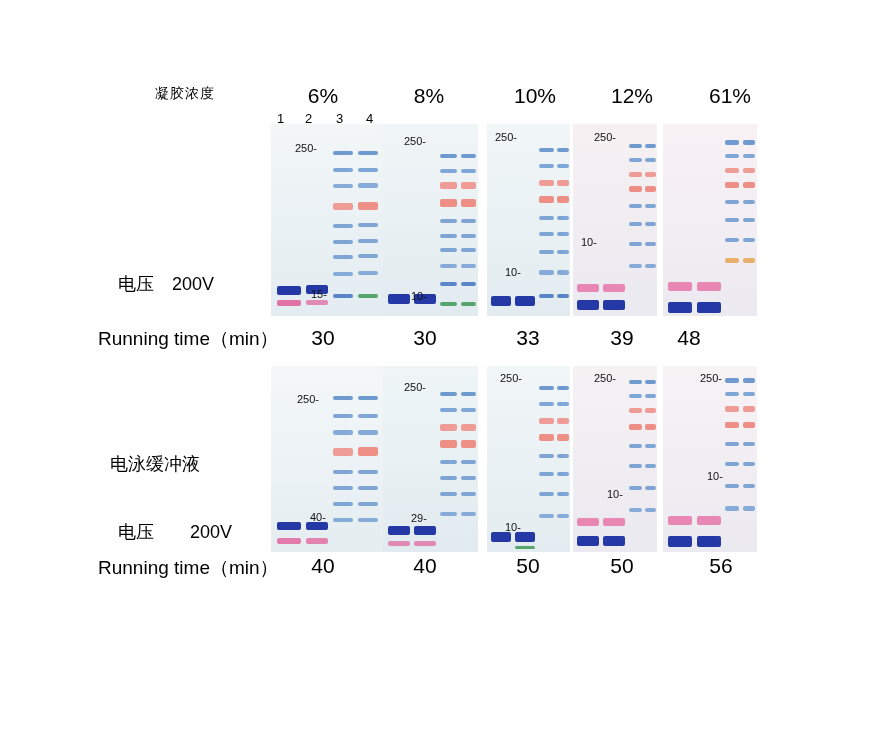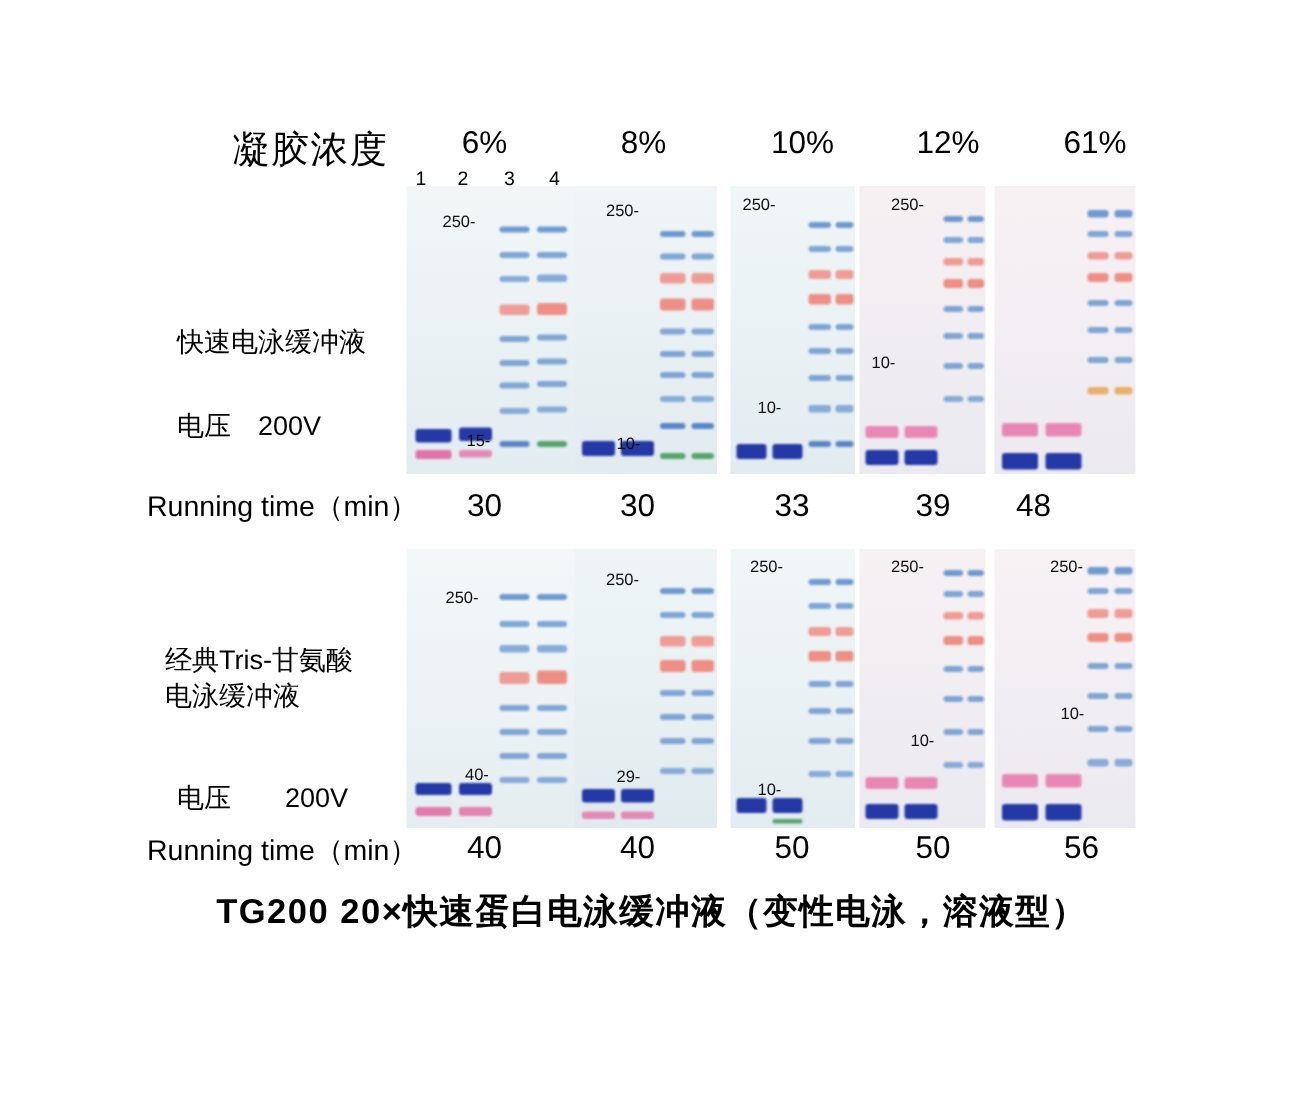--- a/index.html
+++ b/index.html
@@ -23,21 +23,21 @@
   }
 
   
   .lbl {
     position: absolute;
     white-space: nowrap;
     line-height: 1.15;
   }
 
   
-  .hdr-title { font-size: 25px; letter-spacing: 1px; }
+  .hdr-title { font-size: 14px; letter-spacing: 1px; font-family: Liberation Mono, monospace; }
   .pct { font-size: 21px; font-weight: 400; text-align: center; }
 
   .lane-nums { font-size: 13px; letter-spacing: 0px; }
 
   .side-text { font-size: 18px; line-height: 1.35; }
   .run-label { font-size: 19px; }
   .run-val { font-size: 21px; text-align: center; }
 
   .caption {
     position: absolute;
@@ -81,21 +81,20 @@
   <div class="lbl pct" style="left:394px; top:84px; width:70px;">8%</div>
   <div class="lbl pct" style="left:495px; top:84px; width:80px;">10%</div>
   <div class="lbl pct" style="left:592px; top:84px; width:80px;">12%</div>
   <div class="lbl pct" style="left:690px; top:84px; width:80px;">61%</div>
 
   <div class="lbl lane-nums" style="left:277px; top:112px;">1</div>
   <div class="lbl lane-nums" style="left:305px; top:112px;">2</div>
   <div class="lbl lane-nums" style="left:336px; top:112px;">3</div>
   <div class="lbl lane-nums" style="left:366px; top:112px;">4</div>
 
-  <div class="lbl side-text" style="left:118px; top:216px;">快速电泳缓冲液</div>
   <div class="lbl side-text" style="left:118px; top:272px;">电压　200V</div>
 
   <div class="gel" style="left:271px; top:124px; width:113px; height:192px; background:linear-gradient(180deg,#f2f6f7 0%,#eaf1f4 55%,#e3ecf1 100%);">
     <div class="inner">
 
       <div class="band" style="left:6px; top:162px; width:24px; height:9px; background:#2438a6;"></div>
       <div class="band" style="left:6px; top:176px; width:24px; height:6px; background:#e14a8e; opacity:.75;"></div>
 
       <div class="band" style="left:35px; top:161px; width:22px; height:9px; background:#2438a6;"></div>
       <div class="band" style="left:35px; top:176px; width:22px; height:5px; background:#e14a8e; opacity:.6;"></div>
@@ -234,21 +233,20 @@
     </div>
   </div>
 
   <div class="lbl run-label" style="left:98px; top:328px;">Running time（min）</div>
   <div class="lbl run-val" style="left:290px; top:326px; width:66px;">30</div>
   <div class="lbl run-val" style="left:392px; top:326px; width:66px;">30</div>
   <div class="lbl run-val" style="left:495px; top:326px; width:66px;">33</div>
   <div class="lbl run-val" style="left:589px; top:326px; width:66px;">39</div>
   <div class="lbl run-val" style="left:656px; top:326px; width:66px;">48</div>
 
-  <div class="lbl side-text" style="left:110px; top:428px;">经典Tris-甘氨酸</div>
   <div class="lbl side-text" style="left:110px; top:452px;">电泳缓冲液</div>
   <div class="lbl side-text" style="left:118px; top:520px;">电压　　200V</div>
 
   <div class="gel" style="left:271px; top:366px; width:113px; height:186px; background:linear-gradient(180deg,#f3f7f8 0%,#ecf2f5 55%,#e5edf1 100%);">
     <div class="inner">
       <div class="band" style="left:6px; top:156px; width:24px; height:8px; background:#2438a6;"></div>
       <div class="band" style="left:6px; top:172px; width:24px; height:6px; background:#e14a8e; opacity:.7;"></div>
       <div class="band" style="left:35px; top:156px; width:22px; height:8px; background:#2438a6;"></div>
       <div class="band" style="left:35px; top:172px; width:22px; height:6px; background:#e14a8e; opacity:.65;"></div>
       <div class="band" style="left:62px; top:30px; width:20px; height:4px; background:#6f9ad0;"></div>
@@ -379,15 +377,14 @@
   <div class="mk" style="left:700px; top:372px;">250-</div>
   <div class="mk" style="left:707px; top:470px;">10-</div>
 
   <div class="lbl run-label" style="left:98px; top:557px;">Running time（min）</div>
   <div class="lbl run-val" style="left:290px; top:554px; width:66px;">40</div>
   <div class="lbl run-val" style="left:392px; top:554px; width:66px;">40</div>
   <div class="lbl run-val" style="left:495px; top:554px; width:66px;">50</div>
   <div class="lbl run-val" style="left:589px; top:554px; width:66px;">50</div>
   <div class="lbl run-val" style="left:688px; top:554px; width:66px;">56</div>
 
-  <div class="caption" style="top:592px;">TG200  20×快速蛋白电泳缓冲液（变性电泳，溶液型）</div>
 
 </div>
 
 </body></html>

